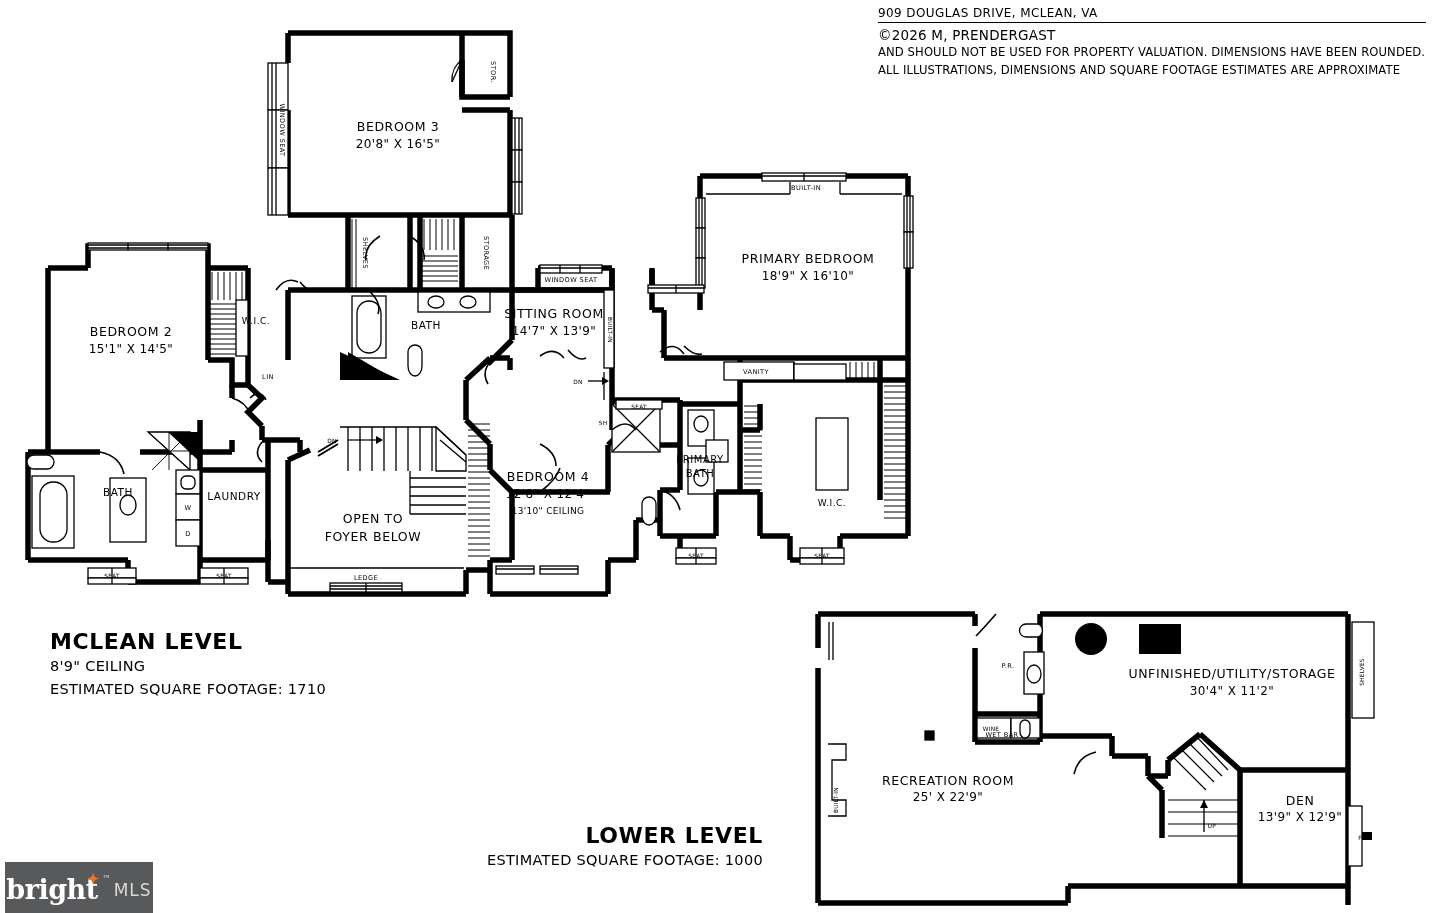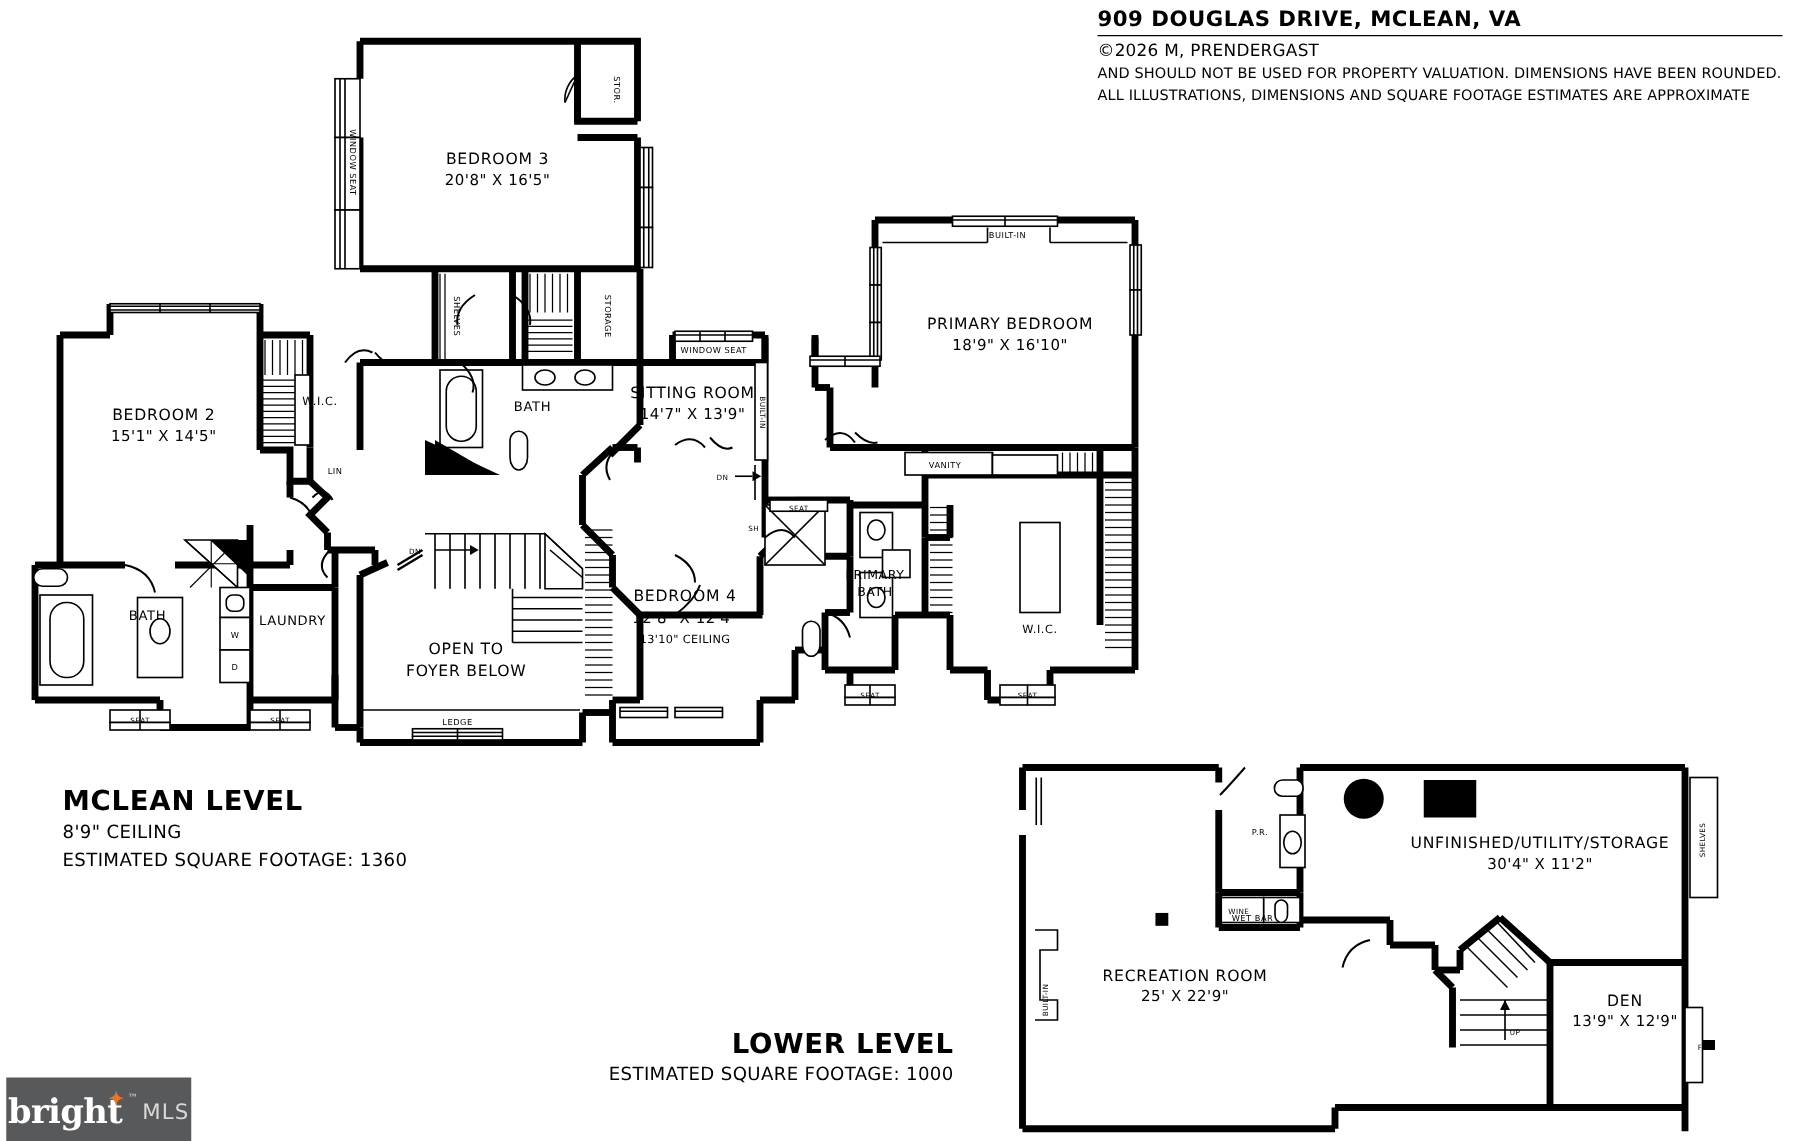--- a/index.html
+++ b/index.html
@@ -8,21 +8,21 @@
     width:1440px;height:913px;position:relative;overflow:hidden;
     font-family:"DejaVu Sans","Liberation Sans",sans-serif;
     color:#000;
   }
   #stage{position:absolute;left:0;top:0;width:1440px;height:913px;}
   svg#plan{position:absolute;left:0;top:0;width:1440px;height:913px;}
 
   
   .hdr{position:absolute;left:878px;top:6px;width:556px;}
   .hdr-title{
-    font-size:17px;font-weight:bold;letter-spacing:.4px;
+    font-size:12px;font-weight:normal;letter-spacing:.4px;
     font-family:"DejaVu Sans","Liberation Sans",sans-serif;
     padding-bottom:2px;
   }
   .hdr-rule{border-bottom:1.6px solid #000;width:548px;margin-bottom:3px;}
   .hdr-l{font-size:13.5px;line-height:18px;letter-spacing:.2px;}
   .hdr-sm{font-size:11.6px;line-height:17.5px;letter-spacing:.1px;}
   .hdr-sqft{font-size:17.5px;letter-spacing:.5px;margin-top:14px;}
 
   
   .lvl{position:absolute;}
@@ -706,21 +706,21 @@
     <div class="hdr-title">909 DOUGLAS DRIVE, MCLEAN, VA</div>
     <div class="hdr-rule"></div>
     <div class="hdr-l">©2026 M, PRENDERGAST</div>
     <div class="hdr-sm">AND  SHOULD NOT BE USED FOR PROPERTY VALUATION. DIMENSIONS HAVE BEEN ROUNDED.</div>
     <div class="hdr-sm">ALL ILLUSTRATIONS, DIMENSIONS AND SQUARE FOOTAGE ESTIMATES ARE APPROXIMATE</div>
   </div>
 
   <div class="lvl" id="lvl-second">
     <div class="l1">MCLEAN LEVEL</div>
     <div class="l2">8'9" CEILING</div>
-    <div class="l3">ESTIMATED SQUARE FOOTAGE: 1360</div>
+    <div class="l3">ESTIMATED SQUARE FOOTAGE: 1710</div>
   </div>
 
   <div class="lvl" id="lvl-lower">
     <div class="l1">LOWER LEVEL</div>
     <div class="l3">ESTIMATED SQUARE FOOTAGE: 1000</div>
   </div>
 
   <div id="logo">
     <span class="lg-b">
       <span>bright</span>

